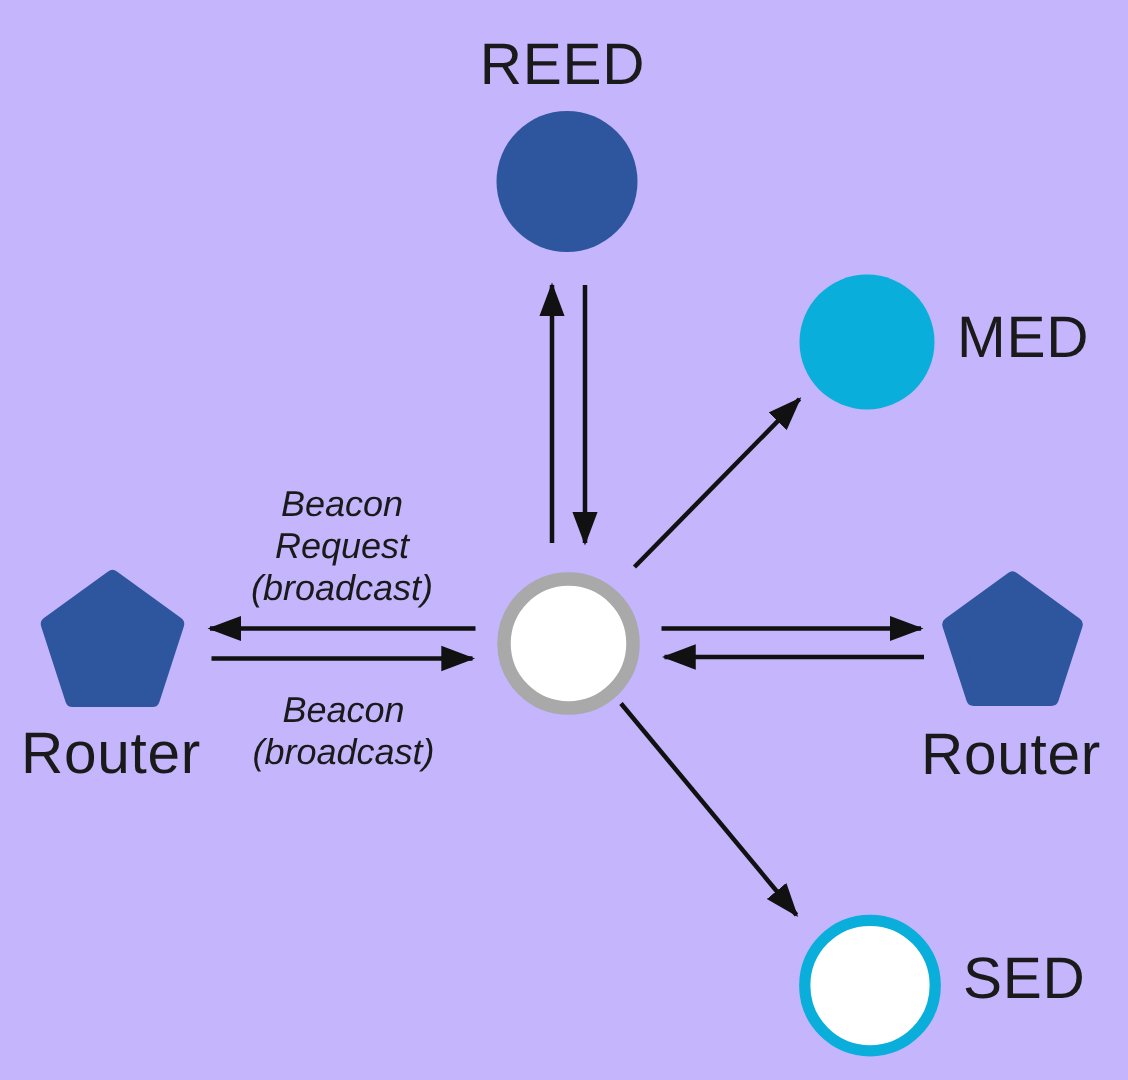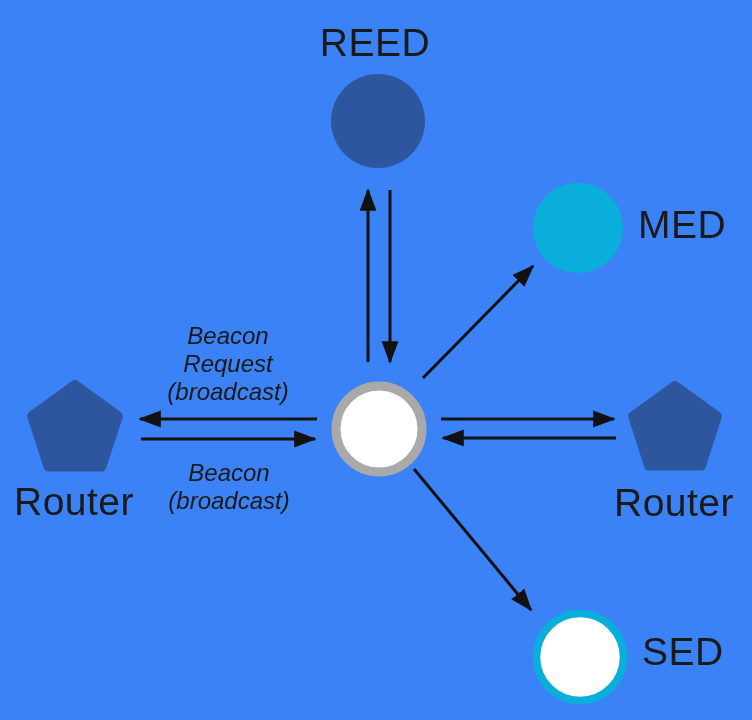--- a/index.html
+++ b/index.html
@@ -4,21 +4,21 @@
 <style>
   html, body {
     margin: 0;
     padding: 0;
     background: #ffffff;
   }
   .canvas-wrap {
     position: relative;
     width: 752px;
     height: 720px;
-    background: #3b82f6;
+    background: #c4b5fd;
     overflow: hidden;
     font-family: "Liberation Sans", sans-serif;
   }
   svg { display: block; }
   .node-label {
     font-family: "Liberation Sans", sans-serif;
     font-size: 39px;
     font-weight: 400;
     letter-spacing: 0.5px;
   }

